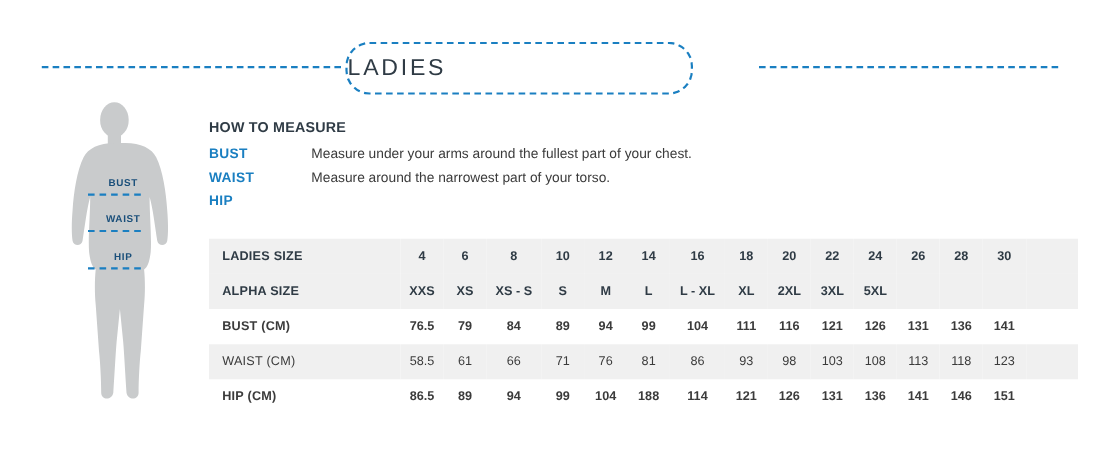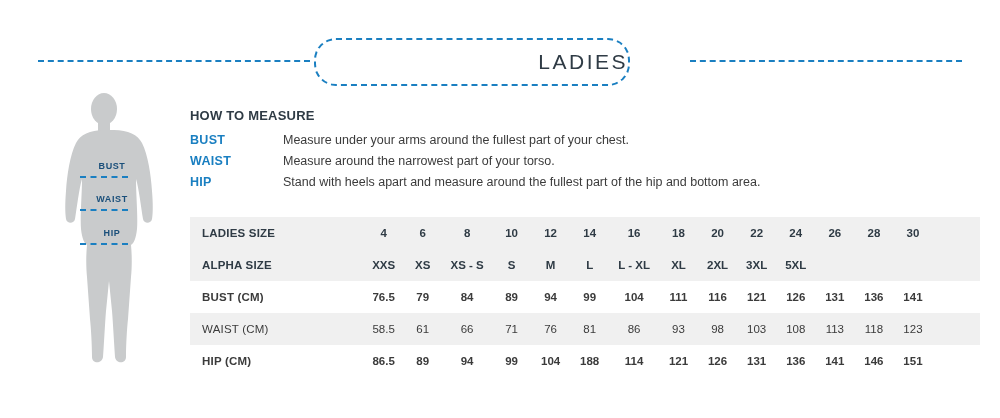--- a/index.html
+++ b/index.html
@@ -36,21 +36,21 @@
   .title-box {
     position: absolute;
     left: 314px;
     top: 2px;
     width: 312px;
     height: 44px;
     border: 2px dashed #1a7fc1;
     border-radius: 22px;
     display: flex;
     align-items: center;
-    justify-content: flex-end;
+    justify-content: flex-start;
   }
   .title-box .title {
     font-size: 21px;
     letter-spacing: 2.5px;
     color: #2f3b45;
     font-weight: 400;
   }
 
   
   .figure-wrap {
@@ -211,21 +211,20 @@
   <div class="measure-row">
     <div class="measure-term">BUST</div>
     <div class="measure-desc">Measure under your arms around the fullest part of your chest.</div>
   </div>
   <div class="measure-row">
     <div class="measure-term">WAIST</div>
     <div class="measure-desc">Measure around the narrowest part of your torso.</div>
   </div>
   <div class="measure-row">
     <div class="measure-term">HIP</div>
-    <div class="measure-desc">Stand with heels apart and measure around the fullest part of the hip and bottom area.</div>
   </div>
 </div>
 
 <table class="size-table">
   <tbody>
     <tr class="shaded head-row">
       <td class="row-head">LADIES SIZE</td>
       <td class="cell">4</td>
       <td class="cell">6</td>
       <td class="cell wide">8</td>

